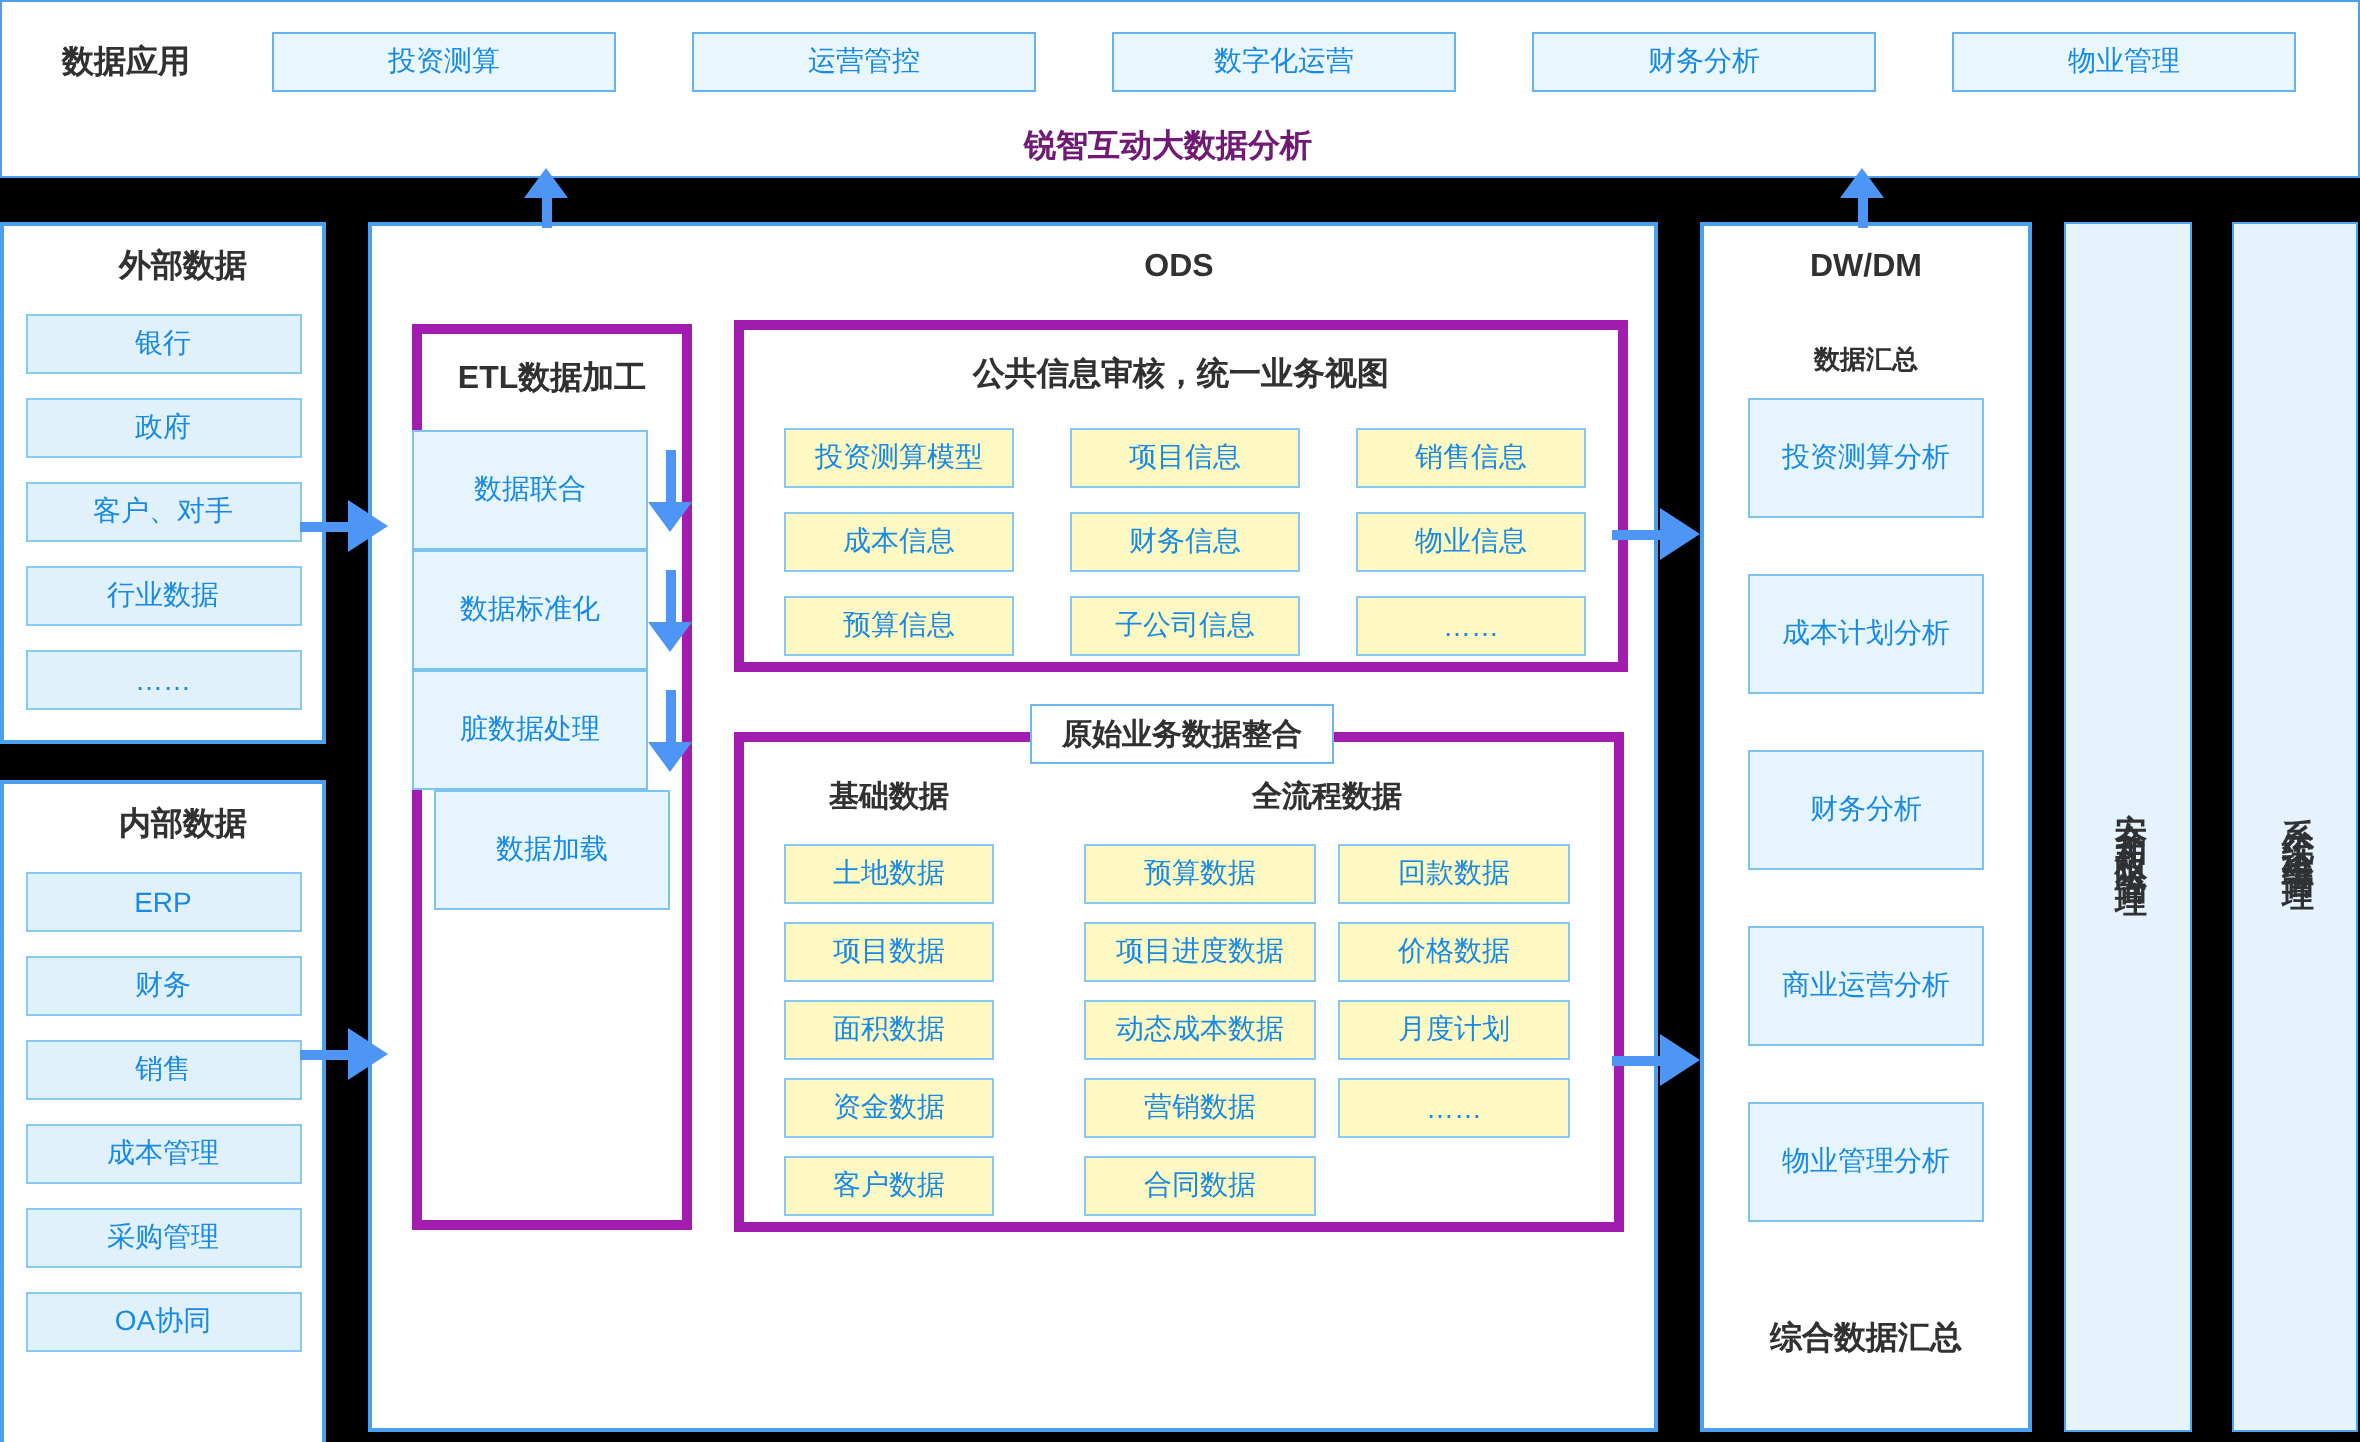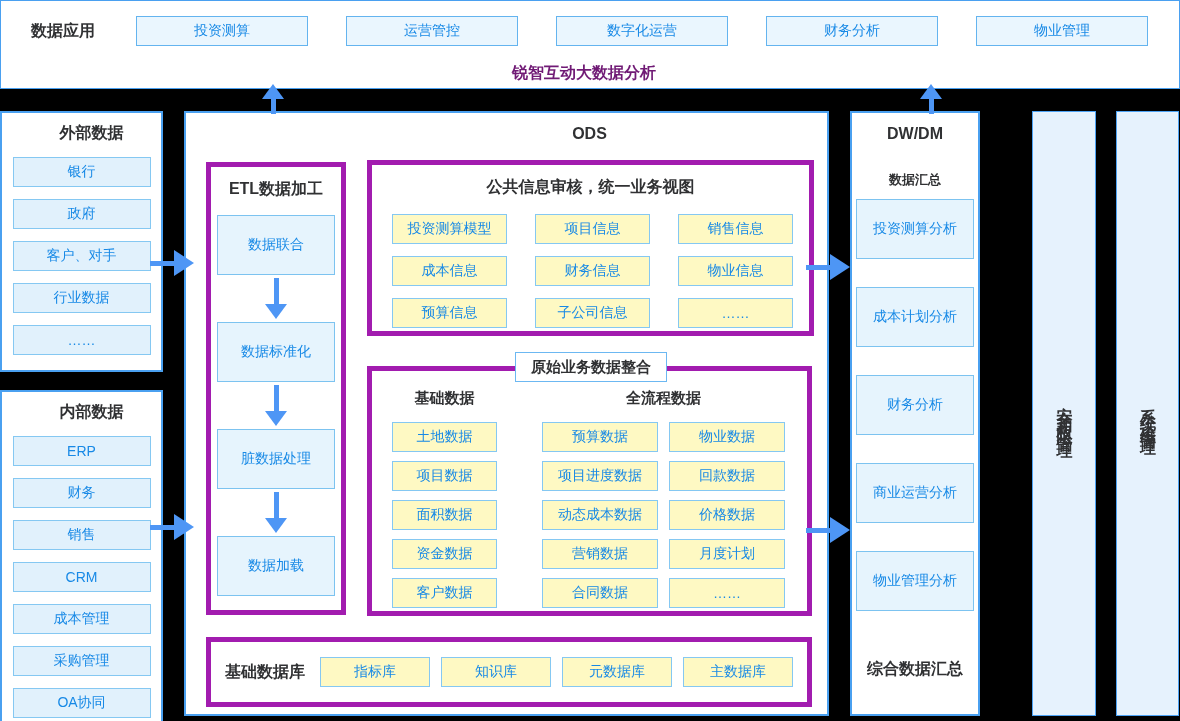--- a/index.html
+++ b/index.html
@@ -35,21 +35,21 @@
     text-align:center; font-size:16px; font-weight:bold; color:#701a75;
   }
   
   .panel {
     position:absolute; background:#fff;
     border:2px solid #4aa0f0;
   }
   .panel-ext { left:0; top:111px; width:163px; height:261px; }
   .panel-int { left:0; top:390px; width:163px; height:382px; }
   .panel-ods { left:184px; top:111px; width:645px; height:605px; }
-  .panel-dw  { left:850px; top:111px; width:130px; height:605px; }
+  .panel-dw  { left:850px; top:111px; width:166px; height:605px; }
   .panel-header {
     padding-top:10px; height:32px; text-align:center;
     font-size:16px; font-weight:bold; color:#303133;padding-left:20px;
   }
   .chip-list {
     display:flex; flex-direction:column; align-items:center; gap:12px; margin-top:12px;
   }
   .chip {
     width:138px; height:30px; flex:0 0 30px;
     background:#e1f1fc; border:1px solid #85c8f2;
@@ -63,21 +63,21 @@
   }
   .inner-box {
     position:absolute; background:#fff; border:5px solid #a21caf;
   }
   .inner-title {
     padding-top:12px; height:34px; text-align:center;
     font-size:16px; font-weight:bold; color:#303133;
   }
   .etl-box { left:20px; top:49px; width:140px; height:453px; }
   .etl-steps { display:flex; flex-direction:column; align-items:center; margin-top:14px; }
-  .etl-step { display:flex; flex-direction:column; align-items:center; }
+  .etl-step { display:flex; flex-direction:row; align-items:center; }
   .node {
     width:118px; height:60px;
     background:#e6f4fd; border:1px solid #7cc3f0;
     color:#1789e6; font-size:14px;
     display:flex; align-items:center; justify-content:center;
   }
   .v-arrow { display:flex; flex-direction:column; align-items:center; margin:3px 0; }
   .v-arrow .vtail { width:5px; height:26px; background:#4e96f5; }
   .v-arrow .vhead {
     width:0; height:0;
@@ -204,21 +204,20 @@
     </div>
 </div>
 
 <div class="panel panel-int">
   <div class="panel-header">内部数据</div>
   <div class="chip-list">
 
   <div class="chip">ERP</div>
       <div class="chip">财务</div>
       <div class="chip">销售</div>
-      <div class="chip">CRM</div>
       <div class="chip">成本管理</div>
       <div class="chip">采购管理</div>
       <div class="chip">OA协同</div>
     </div>
 </div>
 
 <div class="h-arrow ha1">
     <div class="tail"></div>
     <div class="head"></div>
   </div>
@@ -308,42 +307,31 @@
           <div class="chip-col">
 
           <div class="gchip">预算数据</div>
               <div class="gchip">项目进度数据</div>
               <div class="gchip">动态成本数据</div>
               <div class="gchip">营销数据</div>
               <div class="gchip">合同数据</div>
             </div>
           <div class="chip-col">
 
-          <div class="gchip">物业数据</div>
               <div class="gchip">回款数据</div>
               <div class="gchip">价格数据</div>
               <div class="gchip">月度计划</div>
               <div class="gchip">……</div>
             </div>
         </div>
       </div>
     </div>
   </div>
   <div class="raw-tab">原始业务数据整合</div>
 
-  <div class="inner-box basedb-box">
-    <div class="basedb-label">基础数据库</div>
-    <div class="basedb-items">
-
-    <div class="gchip">指标库</div>
-        <div class="gchip">知识库</div>
-        <div class="gchip">元数据库</div>
-        <div class="gchip">主数据库</div>
-      </div>
-  </div>
 </div>
 
 <div class="panel panel-dw">
   <div class="dw-inner">
     <div class="dw-title">DW/DM</div>
     <div class="dw-sub">数据汇总</div>
     <div class="dw-nodes">
 
     <div class="node">投资测算分析</div>
         <div class="node">成本计划分析</div>

